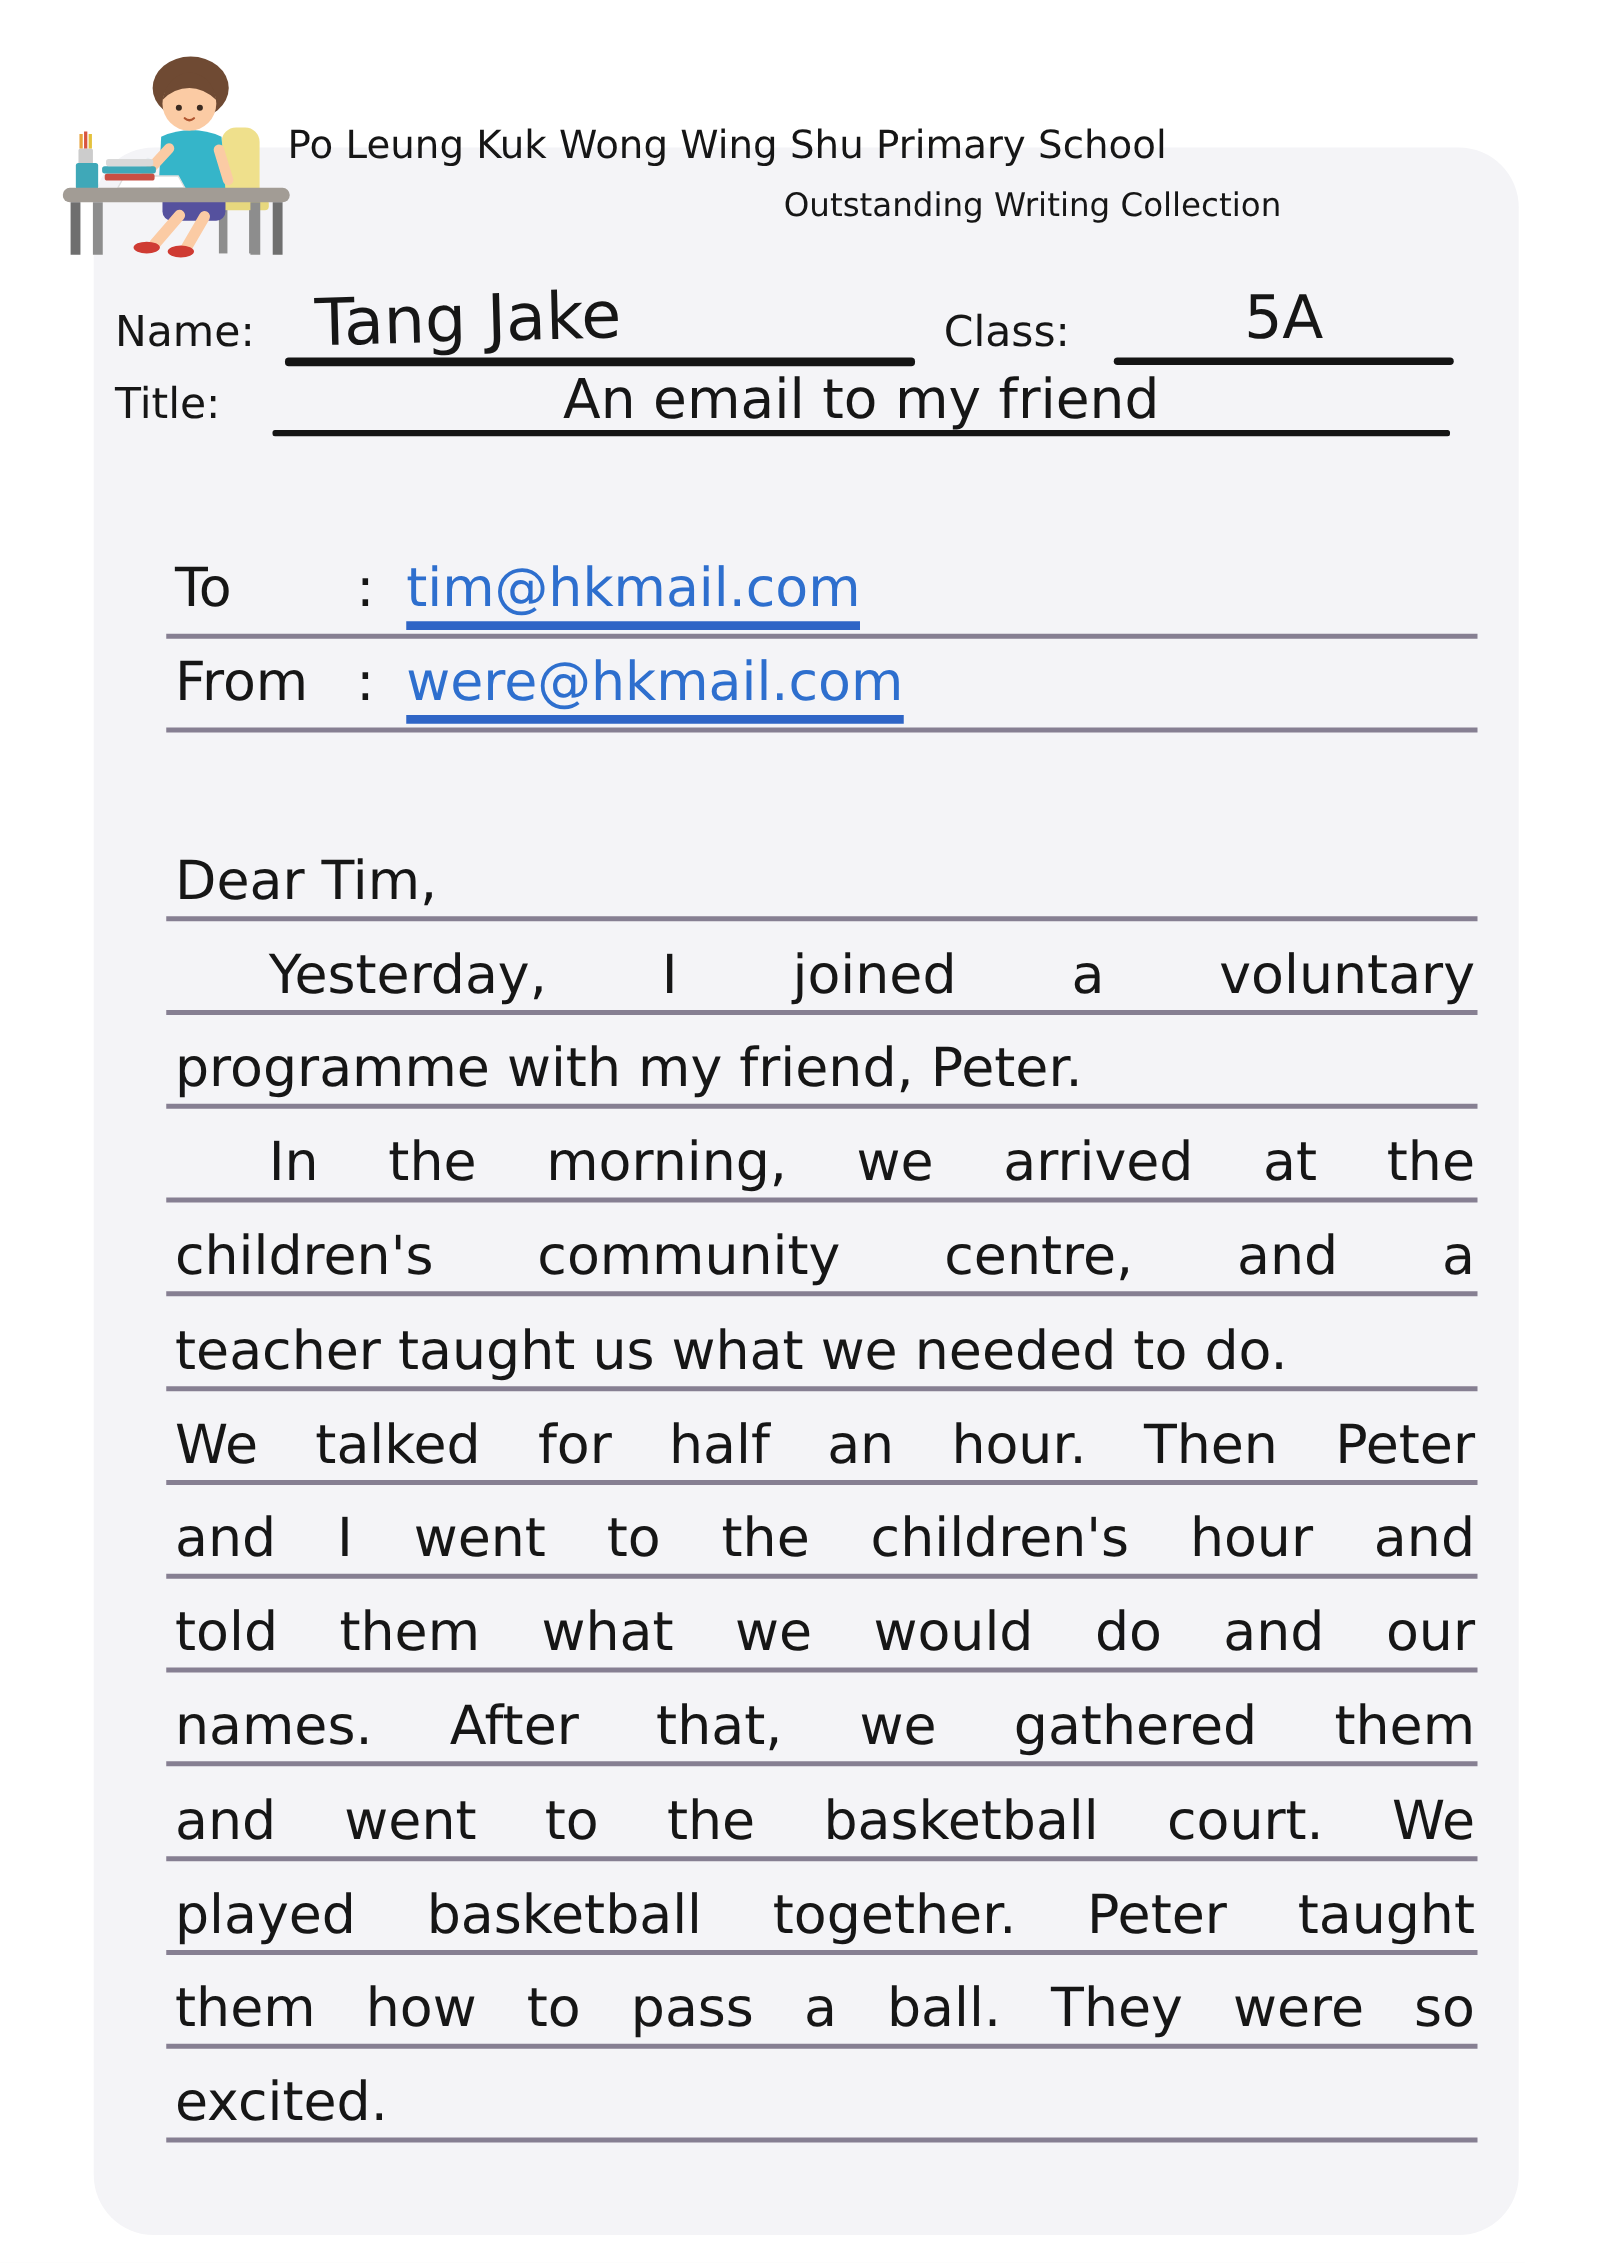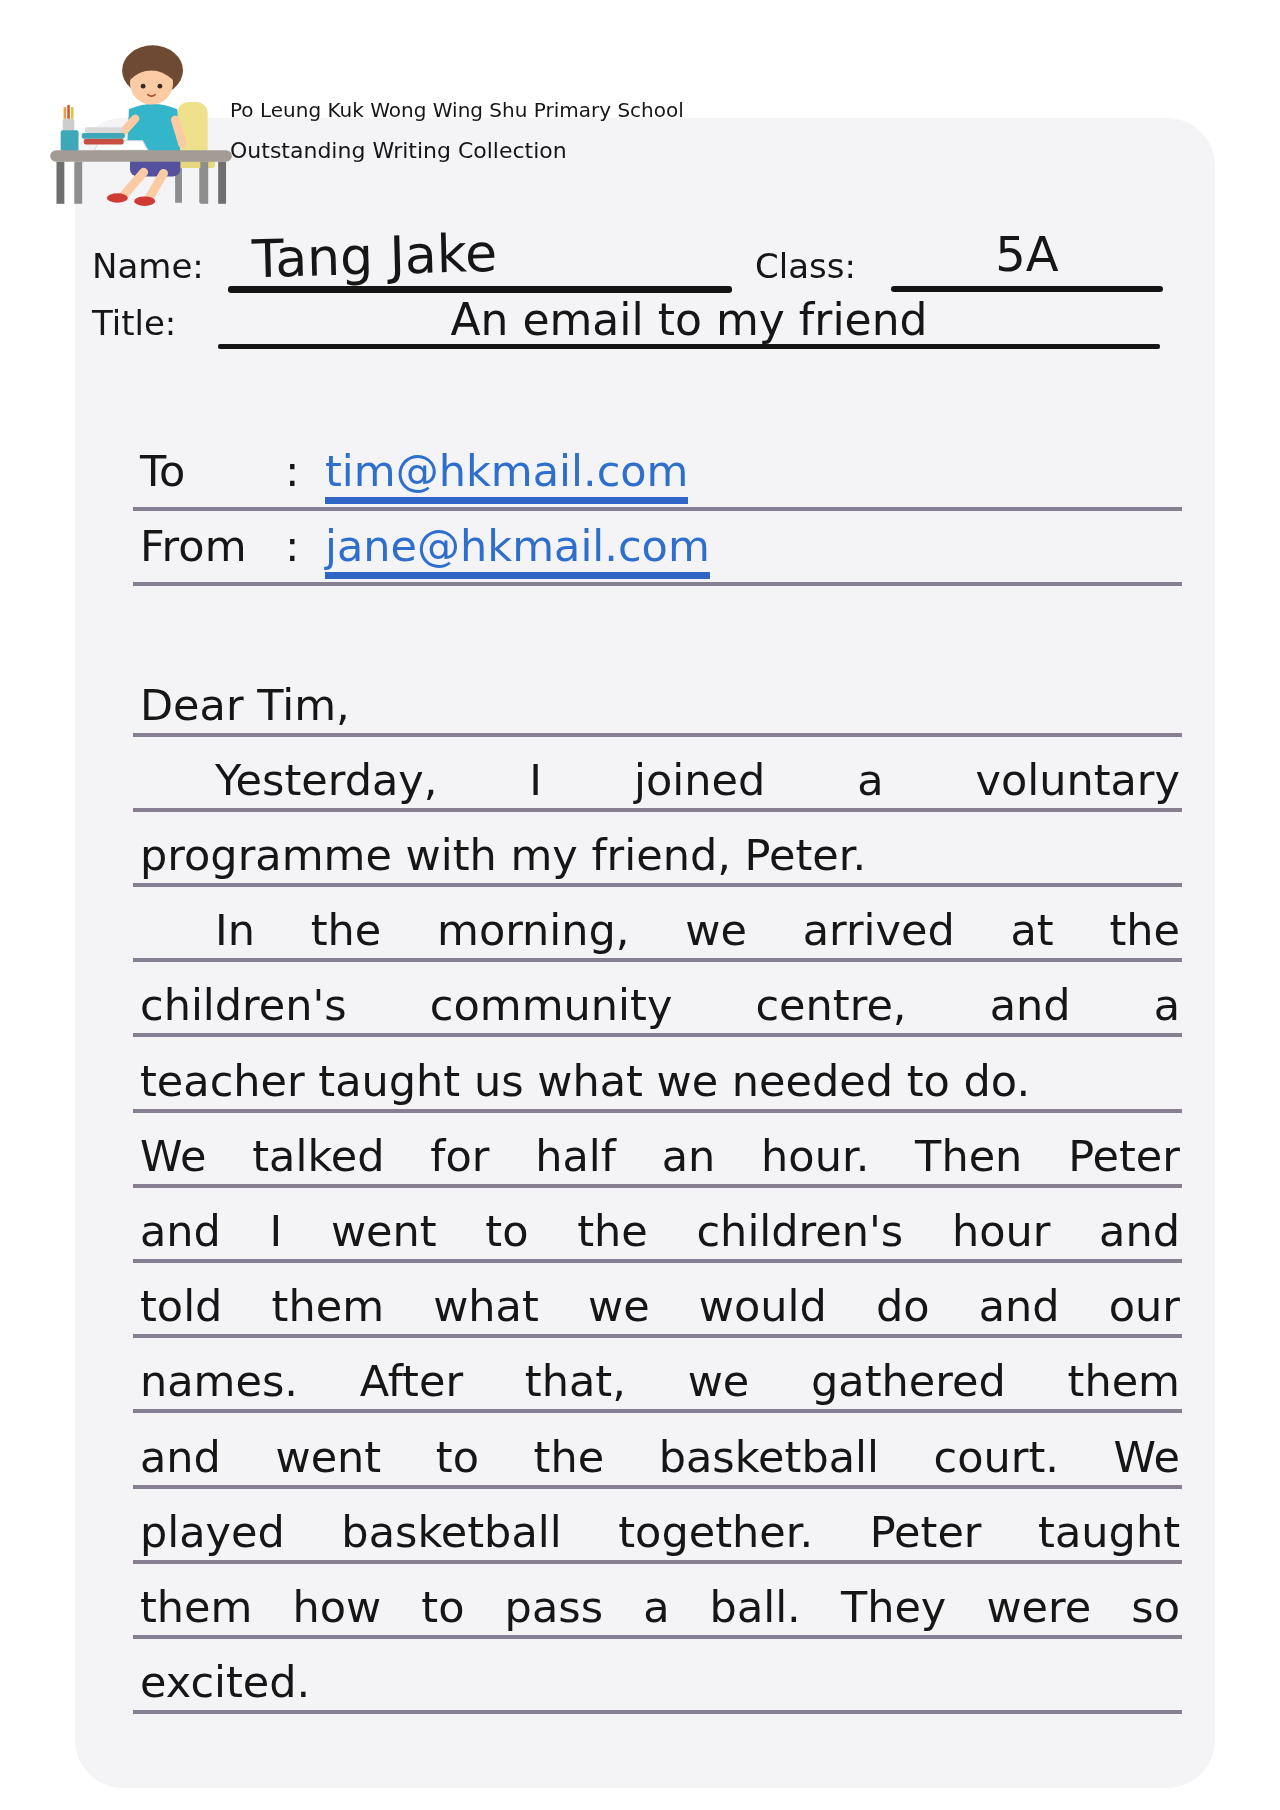--- a/index.html
+++ b/index.html
@@ -8,22 +8,22 @@
     font-family:"DejaVu Sans",sans-serif;color:#161616;
   }
   .card{
     position:absolute;left:75px;top:118px;width:1140px;height:1670px;
     background:#f4f4f7;border-radius:48px;
   }
   
   .illustration{position:absolute;left:50px;top:40px;width:182px;height:168px;}
   
   .header{position:absolute;left:230px;top:98px;width:795px;}
-  .school-name{font-size:20px;white-space:nowrap;letter-spacing:0px;}
-  .collection-title{font-size:22px;text-align:left;margin-top:16px;}
+  .school-name{font-size:31px;white-space:nowrap;letter-spacing:0px;}
+  .collection-title{font-size:26px;text-align:right;margin-top:16px;}
   
   .label{position:absolute;font-size:34px;}
   .hand-name{
     position:absolute;left:252px;top:226px;font-size:52px;
     transform:rotate(-1.5deg);white-space:nowrap;
   }
   .class-value{position:absolute;left:891px;top:226px;width:272px;text-align:center;font-size:48px;}
   .u-name{position:absolute;left:228px;top:286px;width:504px;height:7px;background:#141414;border-radius:3px;}
   .u-class{position:absolute;left:891px;top:286px;width:272px;height:6px;background:#141414;border-radius:3px;}
   
@@ -122,21 +122,21 @@
         <div class="line-inner field-flex">
           <span class="fprefix">To</span>
           <span class="fcolon">:</span>
           <span class="email-link">tim@hkmail.com</span>
         </div>
       </div>
       <div class="line" style="top: 518.2px;">
         <div class="line-inner field-flex">
           <span class="fprefix">From</span>
           <span class="fcolon">:</span>
-          <span class="email-link">jane@hkmail.com</span>
+          <span class="email-link">were@hkmail.com</span>
         </div>
       </div>
       <div class="line" style="top: 668.6px;">
         <div class="line-inner"><span>Dear Tim,</span></div>
       </div>
       <div class="line" style="top: 819px;">
         <div class="line-inner"><span>programme with my friend, Peter.</span></div>
       </div>
       <div class="line" style="top: 743.8px;">
         <div class="line-inner justify indent"><span>Yesterday, I joined a voluntary</span></div>

